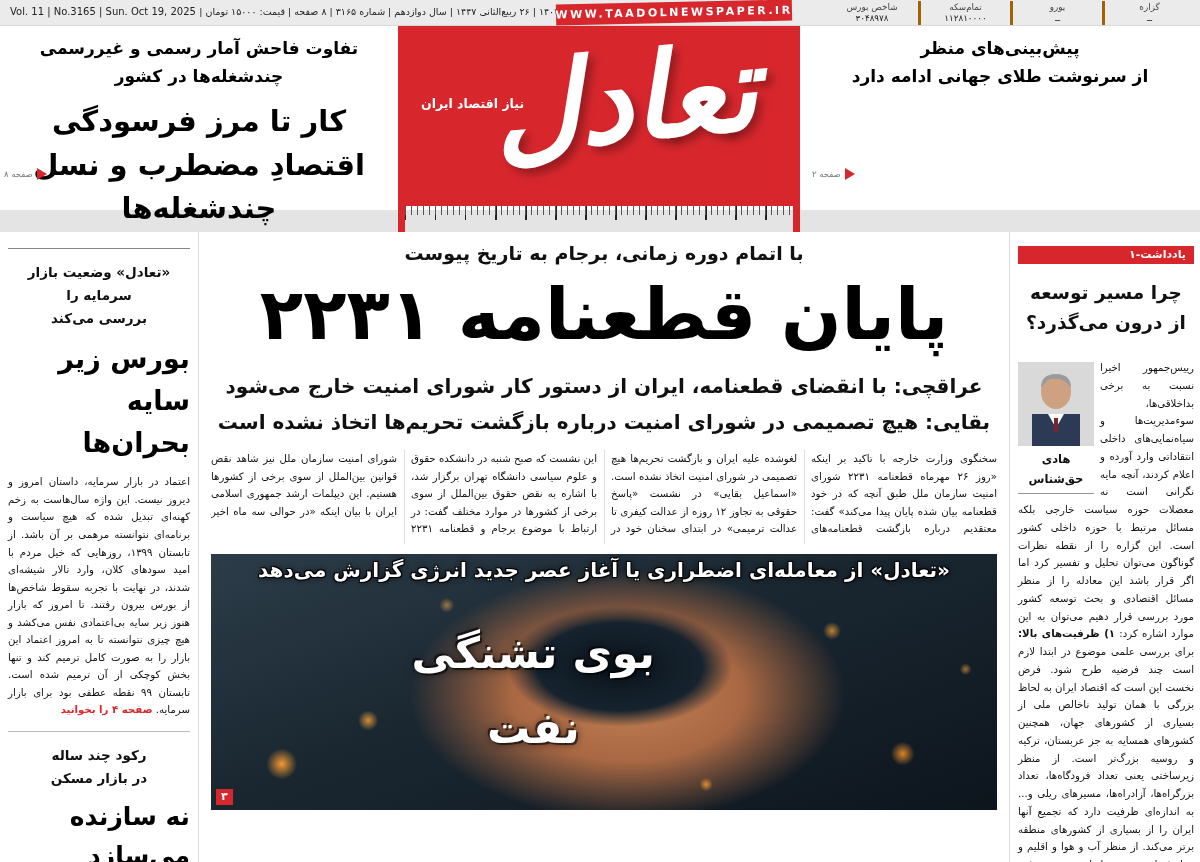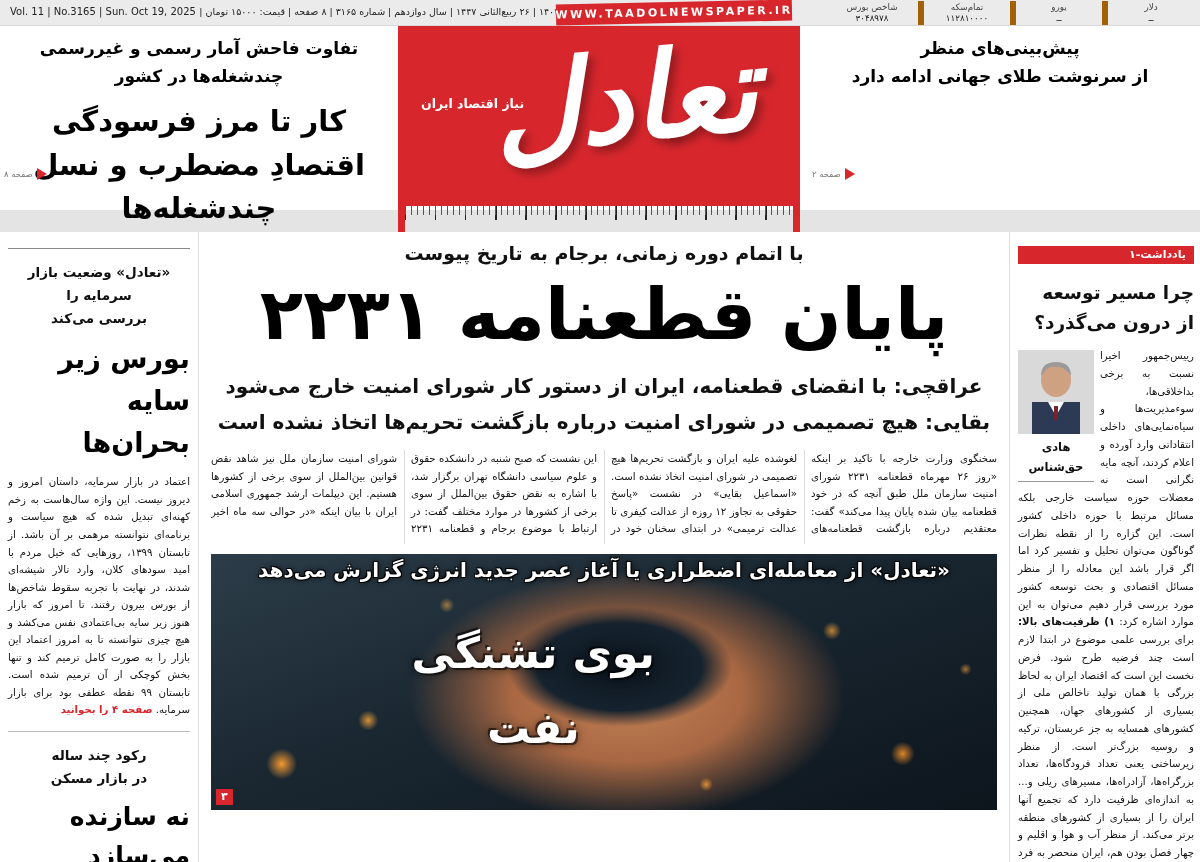--- a/index.html
+++ b/index.html
@@ -23,21 +23,21 @@
   .topbar .volline .en { direction:ltr; unicode-bidi:embed; font-size:10px; color:#222; }
   .sitebanner {
     position:absolute; left:556px; top:2px; width:236px; height:21px;
     background:#d7272d; color:#fff; display:flex; align-items:center; justify-content:center;
     font-size:11px; font-weight:bold; letter-spacing:2.5px;
     transform:rotate(-1.2deg); direction:ltr;
   }
   .rates { position:absolute; right:6px; top:1px; display:flex; height:24px; }
   .rate {
     width:92px; text-align:center; display:flex; flex-direction:column; justify-content:center;
-    border-left:6px solid #a16207; line-height:1.2;
+    border-left:3px solid #a16207; line-height:1.2;
   }
   .rate:last-child { border-left:none; }
   .rate .lbl { font-size:8.8px; color:#444; }
   .rate .val { font-size:8.8px; color:#222; }
 
   
   .header { position:relative; height:206px; background:#fff; }
   .grayband { position:absolute; bottom:0; left:0; width:100%; height:22px; background:#e4e4e4; }
   .redline { position:absolute; top:0; width:7px; height:206px; background:#d7272d; }
   .redline.l { left:398px; } .redline.r { left:793px; }
@@ -72,21 +72,21 @@
   .tri.rt { border-right:none; border-left:10px solid #d7272d; }
   .pageref .t { font-size:8.5px; color:#777; }
 
   
   .main { display:flex; height:630px; }
 
   
   .sidebar { width:190px; padding:14px 6px 0 8px; overflow:hidden; }
   .notebar { background:#d7272d; color:#fff; font-size:11px; font-weight:bold;
     text-align:right; padding:2px 8px 3px; }
-  .notetitle { margin:14px 0 10px; font-size:18.5px; font-weight:bold;
+  .notetitle { margin:14px 0 22px; text-align:center; font-size:18.5px; font-weight:bold;
     line-height:1.6; white-space:pre-line; }
   .notebody { font-size:10.2px; line-height:1.74; text-align:justify; color:#111; }
   .authorbox { float:left; width:76px; margin:3px 6px 4px 0; }
   .authorbox .ph { width:76px; height:84px; background:#dcdcdc; overflow:hidden; }
   .authorbox .nm { margin-top:3px; text-align:center; font-size:11.5px; font-weight:bold;
     border-bottom:1px solid #999; padding-bottom:4px; }
   .ptlabel { font-weight:bold; }
 
   
   .center { flex:1; padding:8px 12px 0; border-left:1px solid #ddd; border-right:1px solid #ddd; }
@@ -140,21 +140,21 @@
 
   <div class="topbar">
     <div class="volline">
       <span class="fa">یکشنبه ۲۷ مهر ۱۴۰۴ | ۲۶ ربیع‌الثانی ۱۴۴۷ | سال دوازدهم | شماره ۳۱۶۵ | ۸ صفحه | قیمت: ۱۵۰۰۰ تومان</span>
       <span class="fa">|</span>
       <span class="en">Vol. 11 | No.3165 | Sun. Oct 19, 2025</span>
     </div>
     <div class="sitebanner">WWW.TAADOLNEWSPAPER.IR</div>
     <div class="rates">
       <div class="rate">
-        <span class="lbl">دلار</span>
+        <span class="lbl">گزاره</span>
         <span class="val">ــ</span>
       </div>
       <div class="rate">
         <span class="lbl">یورو</span>
         <span class="val">ــ</span>
       </div>
       <div class="rate">
         <span class="lbl">تمام‌سکه</span>
         <span class="val">۱۱۲۸۱۰۰۰۰</span>
       </div>

